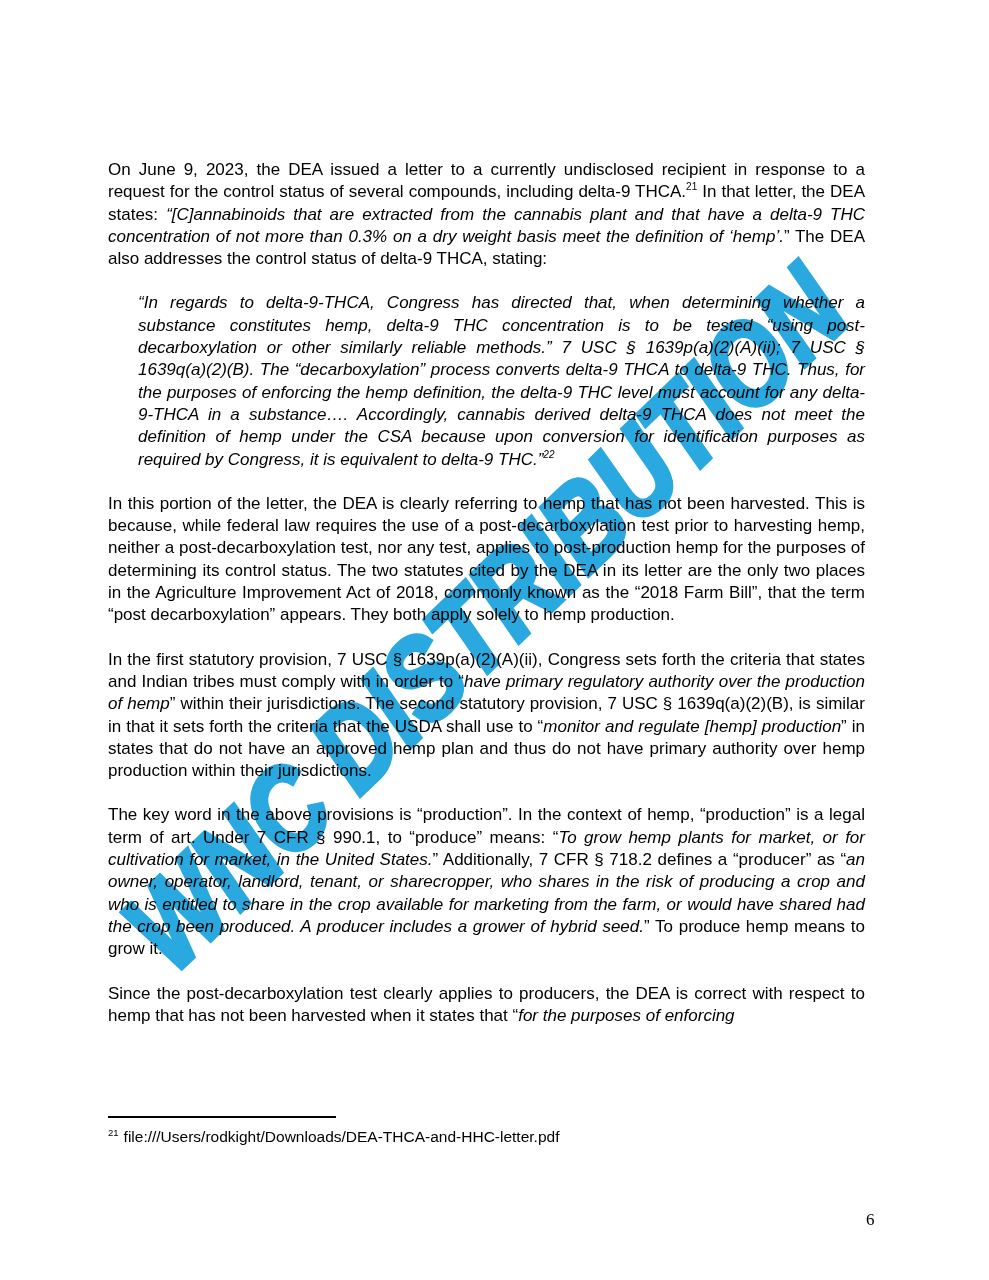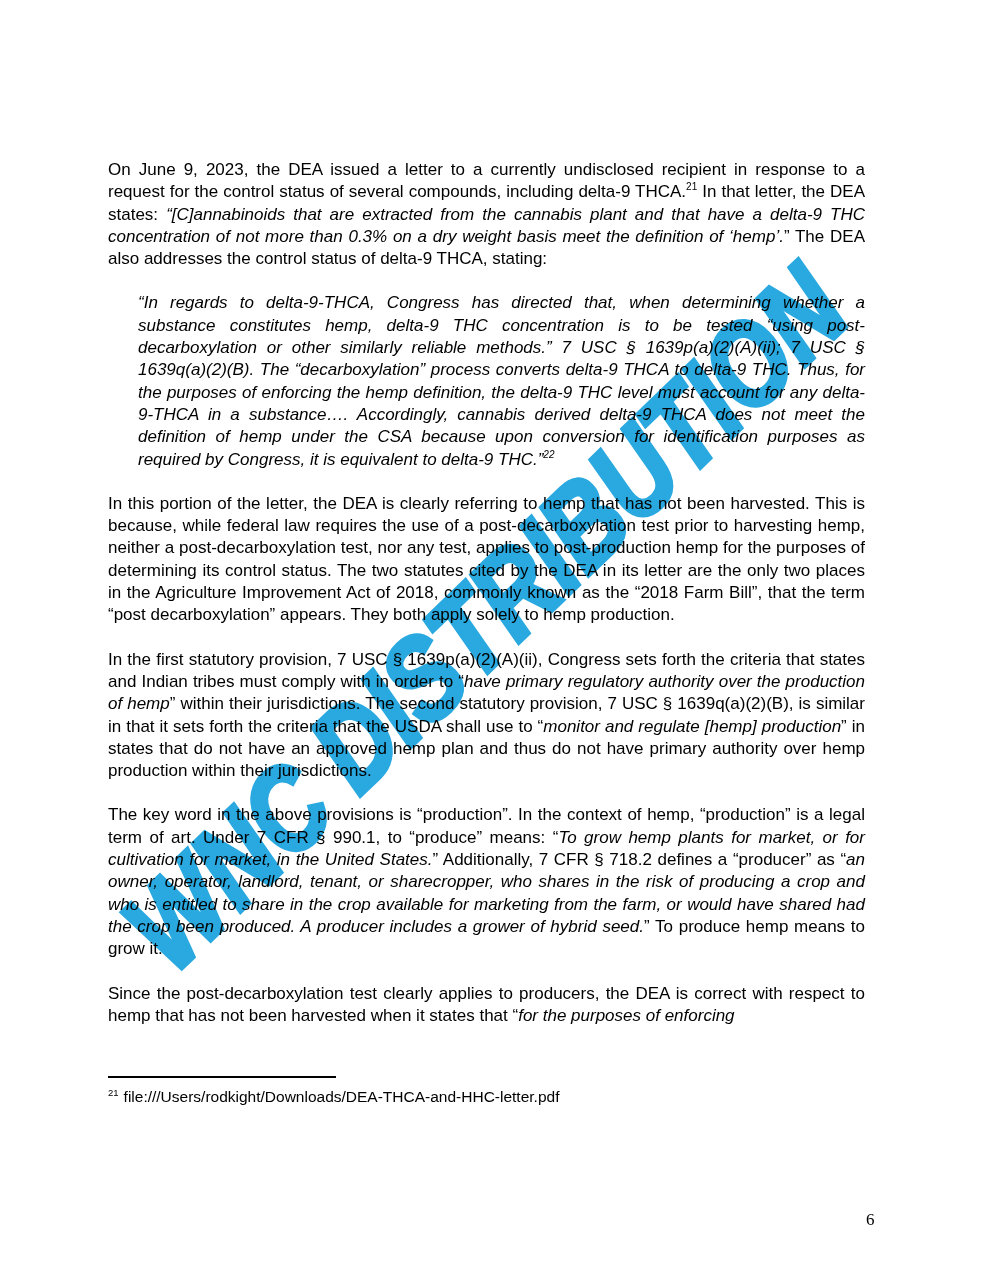--- a/index.html
+++ b/index.html
@@ -38,21 +38,21 @@
     text-align: justify;
   }
   .para { margin: 0 16px 22px 0; }
   .para.quote { margin-left: 30px; }
   .it { font-style: italic; }
   .ul { }
   sup { font-size: 10px; line-height: 0; vertical-align: super; }
   .footnotes {
     position: absolute;
     left: 108px;
-    top: 1076px;
+    top: 1116px;
     width: 773px;
     z-index: 2;
     font-size: 15.5px;
     line-height: 20px;
     text-align: left;
   }
   .fn-rule {
     width: 228px;
     border-top: 2px solid #000;
     margin-bottom: 9px;

